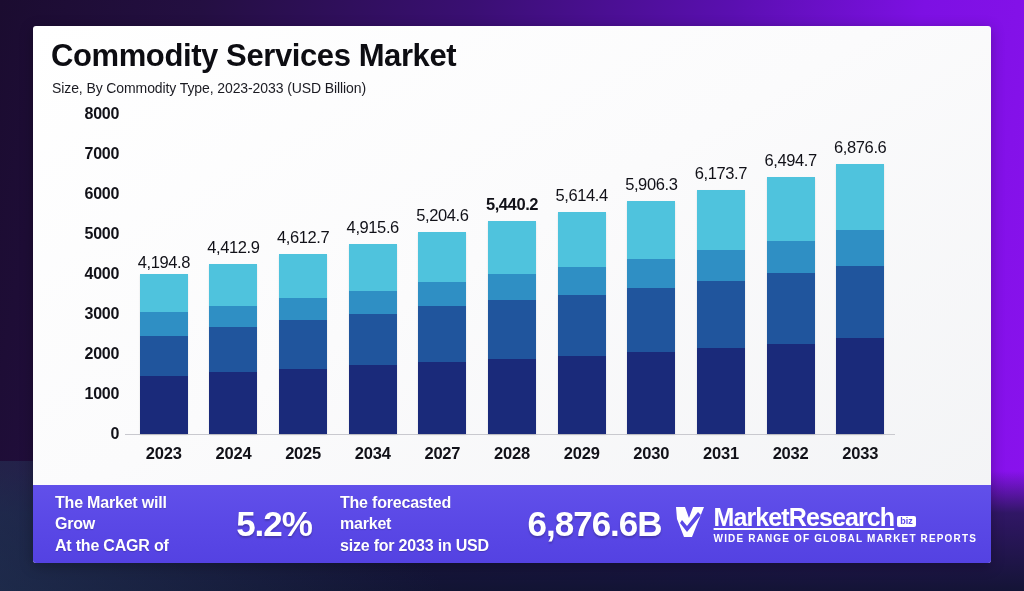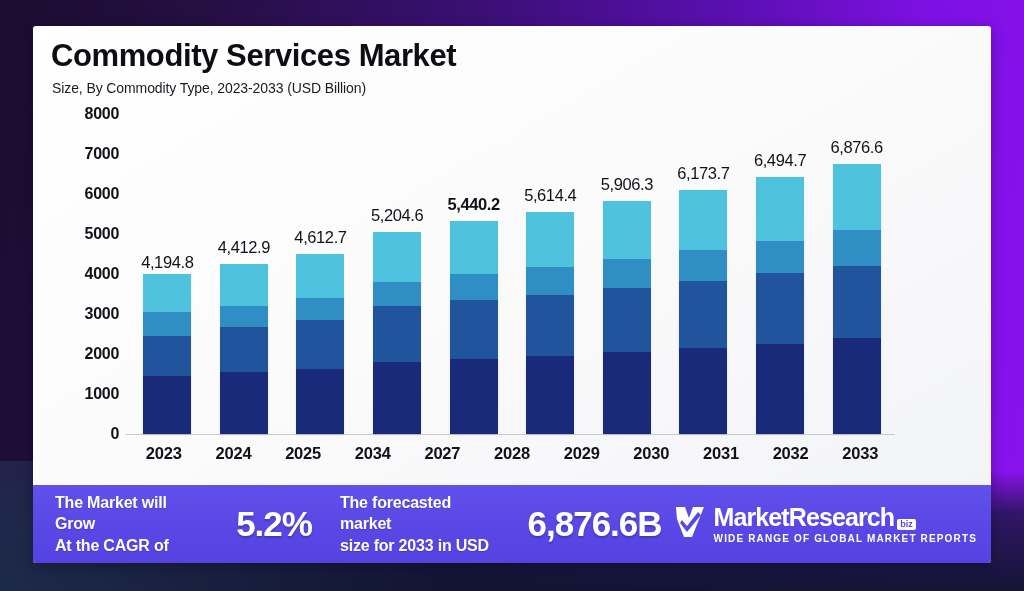--- a/index.html
+++ b/index.html
@@ -240,21 +240,21 @@
   }
   .logo {
     margin-left: 12px;
     margin-right: 14px;
     display: flex;
     align-items: center;
     gap: 8px;
   }
   .logo-mark { flex: 0 0 auto; }
   .logo-text-wrap { display: flex; flex-direction: column; }
-  .logo-row { display: flex; align-items: flex-end; gap: 3px; }
+  .logo-row { display: flex; align-items: center; gap: 3px; text-decoration: underline; }
   .logo-name {
     font-size: 25px;
     font-weight: bold;
     letter-spacing: -0.9px;
     line-height: 1;
     color: #ffffff;
   }
   .logo-badge {
     background: #ffffff;
     color: #5a48e6;
@@ -319,20 +319,29 @@
             <div class="seg" style="background: rgb(26, 42, 122); height: 36.1502%;"></div>
           </div>
         </div>
         <div class="bar-group">
           <div class="bar-total" style="bottom: 186.6px;">4,612.7</div>
           <div class="bar" style="height: 179.6px;">
             <div class="seg" style="background: rgb(79, 195, 221); height: 24.4989%;"></div>
             <div class="seg" style="background: rgb(47, 143, 196); height: 11.804%;"></div>
             <div class="seg" style="background: rgb(32, 85, 157); height: 27.6169%;"></div>
             <div class="seg" style="background: rgb(26, 42, 122); height: 36.0802%;"></div>
+          </div>
+        </div>
+        <div class="bar-group">
+          <div class="bar-total" style="bottom: 197.4px;">4,915.6</div>
+          <div class="bar" style="height: 190.4px;">
+            <div class="seg" style="background: rgb(79, 195, 221); height: 24.7899%;"></div>
+            <div class="seg" style="background: rgb(47, 143, 196); height: 11.9748%;"></div>
+            <div class="seg" style="background: rgb(32, 85, 157); height: 27.1008%;"></div>
+            <div class="seg" style="background: rgb(26, 42, 122); height: 36.1345%;"></div>
           </div>
         </div>
         <div class="bar-group">
           <div class="bar-total" style="bottom: 208.6px;">5,204.6</div>
           <div class="bar" style="height: 201.6px;">
             <div class="seg" style="background: rgb(79, 195, 221); height: 24.8016%;"></div>
             <div class="seg" style="background: rgb(47, 143, 196); height: 11.9048%;"></div>
             <div class="seg" style="background: rgb(32, 85, 157); height: 27.7778%;"></div>
             <div class="seg" style="background: rgb(26, 42, 122); height: 35.5159%;"></div>
           </div>

